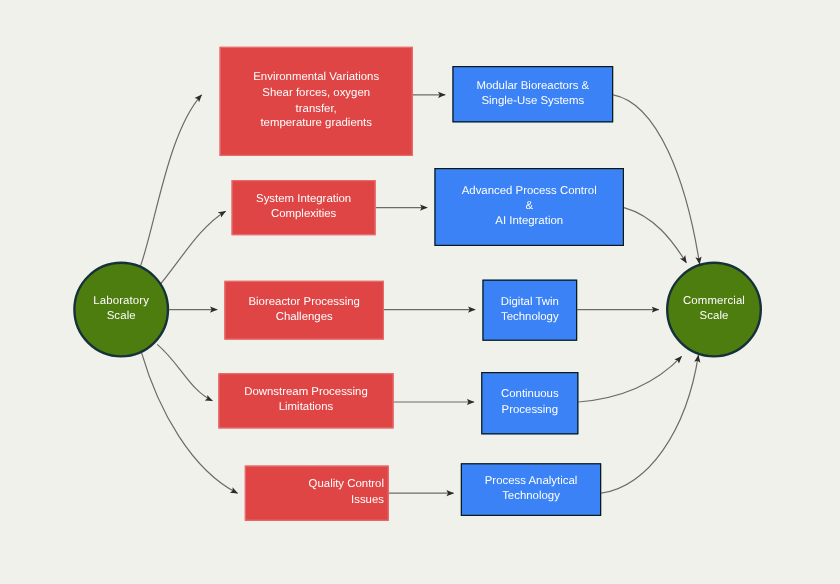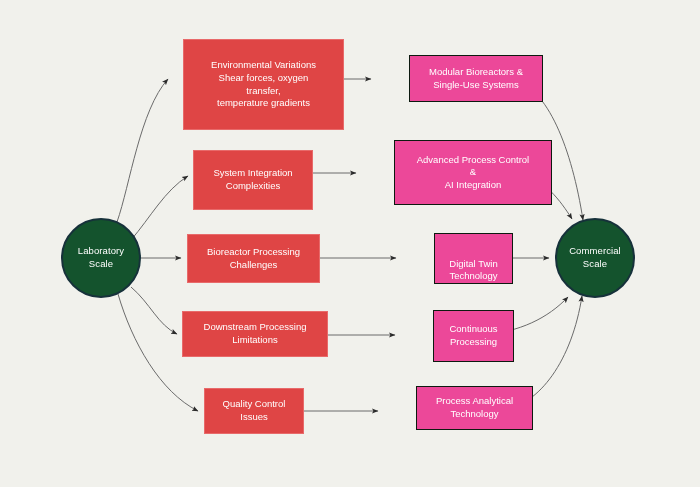--- a/index.html
+++ b/index.html
@@ -42,34 +42,33 @@
   .node .node-label {
     display: block;
     width: 100%;
     padding: 0 3px;
     box-sizing: border-box;
     white-space: pre-line;
   }
   .node-circle {
     border-radius: 50%;
     border: 2px solid #16313a;
-    background: #14532d;
+    background: #4d7c0f;
     font-size: 9.5px;
     letter-spacing: .1px;
   }
   .node-box-red {
     background: #df4545;
     border: 1px solid #e86a6a;
     font-size: 9.5px;
   }
   .node-box-green {
-    background: #ec4899;
+    background: #3b82f6;
     border: 1px solid #0d1a10;
     font-size: 9.5px;
-    margin-left: 32px;
   }
 </style>
 </head>
 <body>
 
 <div id="canvas">
 
   <svg id="edge-layer" viewBox="0 0 700 487" xmlns="http://www.w3.org/2000/svg">
     <defs>
       <marker id="arrowhead" markerWidth="7" markerHeight="7" refX="6" refY="3" orient="auto" markerUnits="userSpaceOnUse">
@@ -108,49 +107,49 @@
     <span class="node-label">Environmental Variations
 Shear forces, oxygen
 transfer,
 temperature gradients</span>
   </div>
   <div class="node node-box-green" style="left:377px; top:55px; width:134px; height:47px;">
     <span class="node-label">Modular Bioreactors &amp;
 Single-Use Systems</span>
   </div>
 
-  <div class="node node-box-red" style="left:193px; top:150px; width:120px; height:60px;">
+  <div class="node node-box-red" style="left:193px; top:150px; width:120px; height:46px;">
     <span class="node-label">System Integration
 Complexities</span>
   </div>
   <div class="node node-box-green" style="left:362px; top:140px; width:158px; height:65px;">
     <span class="node-label">Advanced Process Control
 &amp;
 AI Integration</span>
   </div>
 
   <div class="node node-box-red" style="left:187px; top:234px; width:133px; height:49px;">
     <span class="node-label">Bioreactor Processing
 Challenges</span>
   </div>
-  <div class="node node-box-green" style="left:402px; top:233px; width:79px; height:51px;align-items:flex-end;">
+  <div class="node node-box-green" style="left:402px; top:233px; width:79px; height:51px;">
     <span class="node-label">Digital Twin
 Technology</span>
   </div>
 
   <div class="node node-box-green" style="left:401px; top:310px; width:81px; height:52px;">
     <span class="node-label">Continuous
 Processing</span>
   </div>
   <div class="node node-box-red" style="left:182px; top:311px; width:146px; height:46px;">
     <span class="node-label">Downstream Processing
 Limitations</span>
   </div>
 
-  <div class="node node-box-red" style="left:204px; top:388px; width:100px; height:46px;">
+  <div class="node node-box-red" style="left:204px; top:388px; width:120px; height:46px;text-align:right;">
     <span class="node-label">Quality Control
 Issues</span>
   </div>
   <div class="node node-box-green" style="left:384px; top:386px; width:117px; height:44px;">
     <span class="node-label">Process Analytical
 Technology</span>
   </div>
 
 </div>
 

